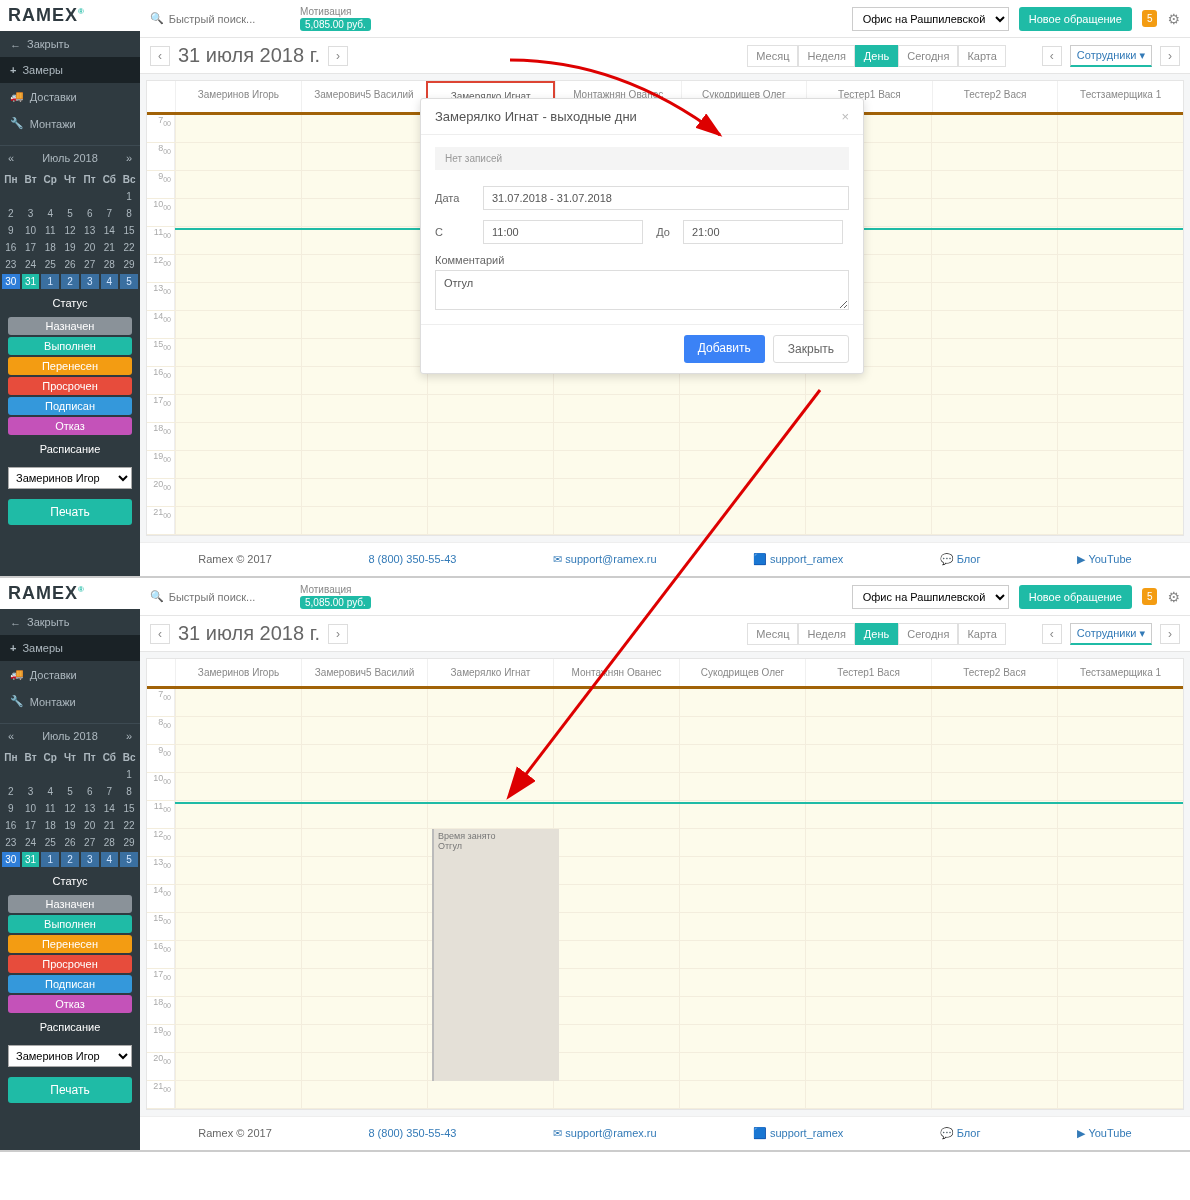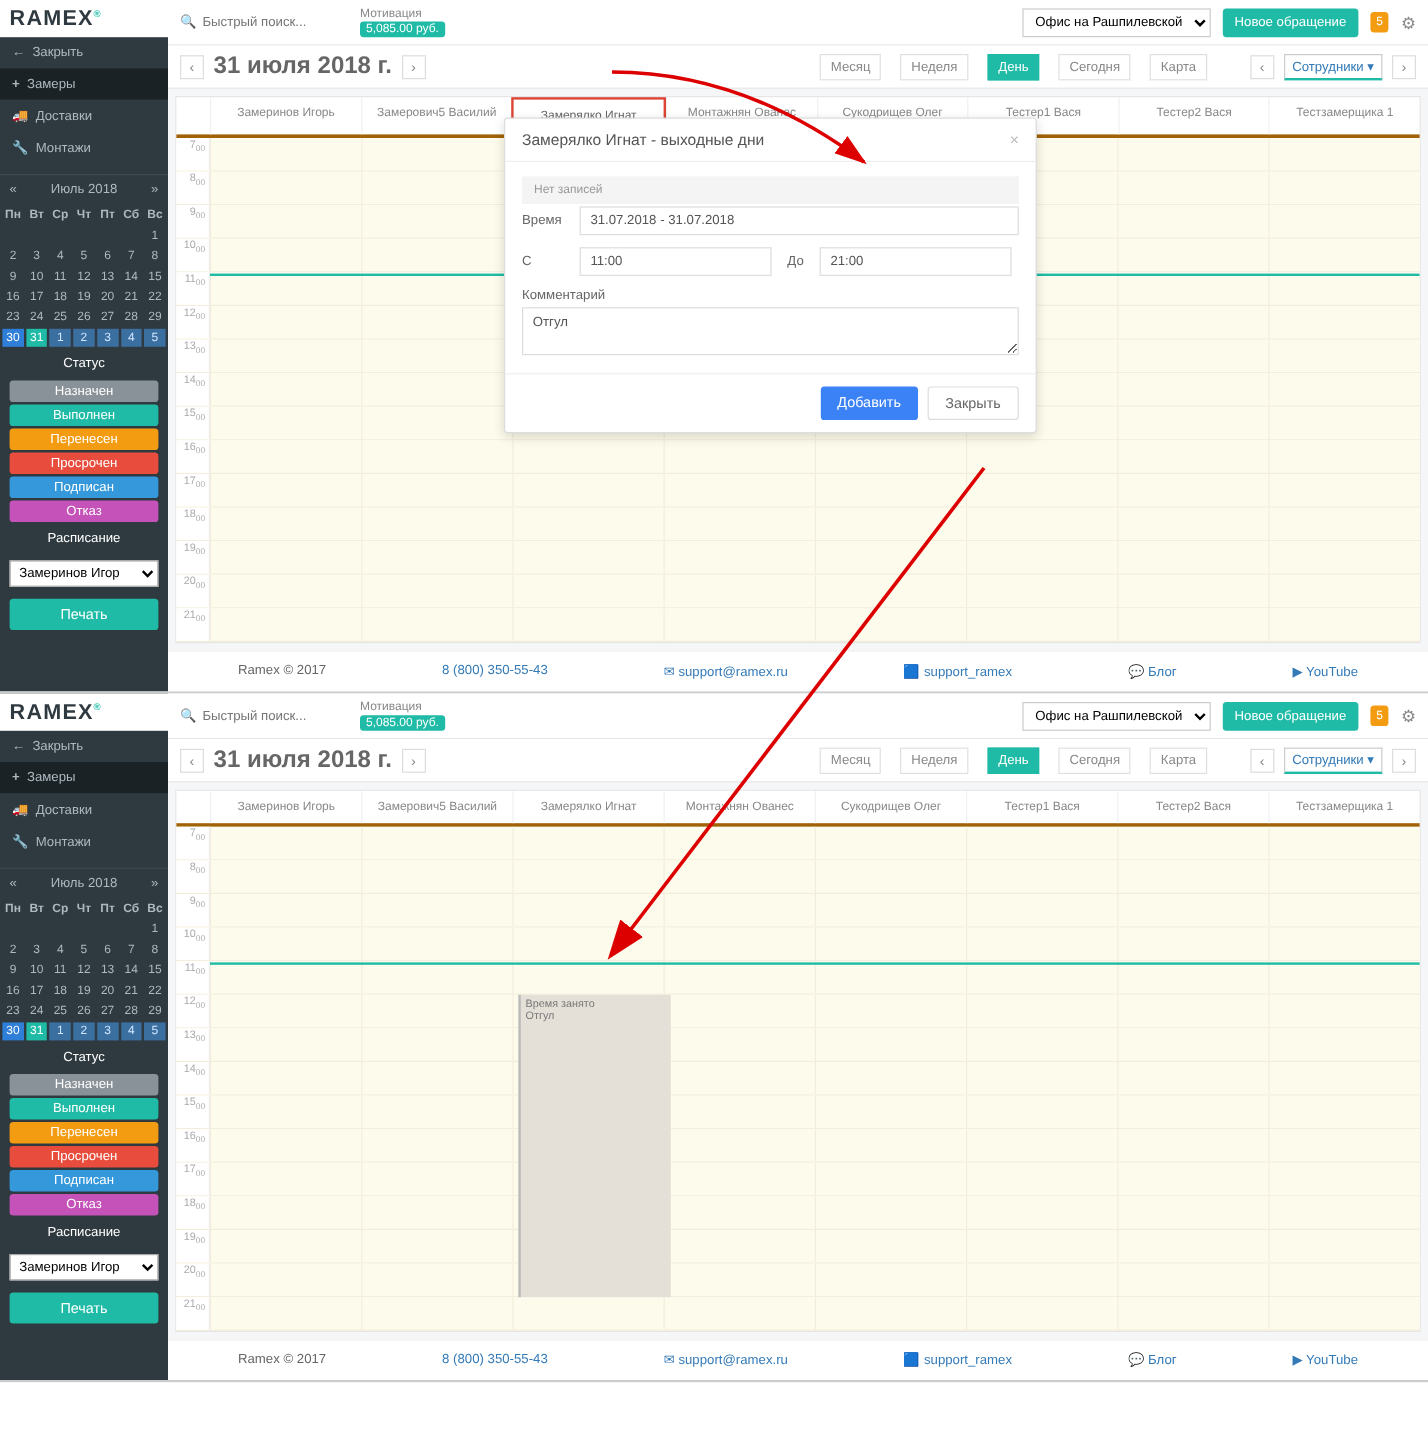--- a/index.html
+++ b/index.html
@@ -36,42 +36,42 @@
 .search-wrap input{border:none;outline:none;font-size:11px;width:110px}
 .motiv{font-size:10px;color:#888}
 .motiv .badge{background:#1fbba6;color:#fff;padding:1px 5px;border-radius:3px;font-size:10px;display:inline-block;margin-top:1px}
 .spacer{flex:1}
 .office-sel{border:1px solid #ccc;padding:4px 6px;font-size:11px;background:#fff}
 .new-btn{background:#1fbba6;color:#fff;padding:6px 10px;border-radius:3px;font-size:11px;cursor:pointer}
 .bell{background:#f39c12;color:#fff;padding:3px 5px;border-radius:3px;font-size:10px;position:relative}
 .gear{color:#888;font-size:14px;cursor:pointer}
 .datebar{background:#fff;padding:6px 10px;display:flex;align-items:center;gap:8px;border-bottom:1px solid #e5e5e5}
 .nav-sq{border:1px solid #ddd;padding:2px 7px;cursor:pointer;color:#888;font-size:12px}
-.date-title{font-size:20px;color:#666;font-weight:700}
-.view-pills{display:flex;gap:16px}
+.date-title{font-size:20px;color:#666;font-weight:400}
+.view-pills{display:flex;gap:0}
 .pill{padding:4px 8px;font-size:11px;color:#888;border:1px solid #e0e0e0;cursor:pointer;background:#fff}
 .pill.active{background:#1fbba6;color:#fff;border-color:#1fbba6}
 .emp-dd{border:1px solid #ccc;padding:3px 6px;font-size:11px;color:#337ab7;cursor:pointer;background:#fff;border-bottom:2px solid #1fbba6}
 .sched{background:#fff;margin:6px;border:1px solid #e5e5e5;position:relative}
 .sched-head{display:flex;border-bottom:3px solid #a16207}
 .time-col{width:28px;flex-shrink:0}
 .emp-col{flex:1;text-align:center;padding:8px 2px;font-size:10px;color:#888;border-left:1px solid #f0f0f0}
 .emp-col.boxed{border:2px solid #d43;color:#666}
 .sched-body{position:relative}
 .hour-row{display:flex;height:28px;border-bottom:1px solid #f3eddd;background:#fdfbeb}
 .hour-row .time-col{font-size:9px;color:#aaa;text-align:right;padding-right:3px;background:#fff;border-right:1px solid #eee}
 .hour-row .time-col sub{font-size:7px}
 .hour-row .cell{flex:1;border-left:1px solid #f3eddd}
 .green-line{position:absolute;left:28px;right:0;height:2px;background:#1fbba6;z-index:2}
 .block{position:absolute;background:#e4e0d7;color:#777;font-size:9px;padding:2px 4px;border-left:2px solid #bbb;overflow:hidden}
 .modal{position:absolute;background:#fff;border:1px solid #ddd;box-shadow:0 3px 10px rgba(0,0,0,.15);z-index:20;width:444px;border-radius:3px}
 .modal-hd{padding:10px 14px;border-bottom:1px solid #eee;display:flex;justify-content:space-between;font-size:13px;color:#555}
 .modal-close{color:#bbb;cursor:pointer}
 .modal-body{padding:12px 14px}
-.empty-note{background:#f4f4f4;padding:6px 10px;font-size:10px;color:#999;margin-bottom:2px}
+.empty-note{background:#f4f4f4;padding:6px 10px;font-size:10px;color:#999;margin-bottom:16px}
 .frow{display:flex;align-items:center;margin-bottom:10px;gap:8px}
 .flabel{width:40px;font-size:11px;color:#666}
 .finput{flex:1;border:1px solid #ddd;padding:5px 8px;font-size:11px;color:#555}
 .ftext{width:100%;border:1px solid #ddd;padding:6px 8px;font-size:11px;color:#555;min-height:40px;resize:vertical}
 .modal-ft{padding:10px 14px;border-top:1px solid #eee;display:flex;justify-content:flex-end;gap:8px}
 .btn-add{background:#3b82f6;color:#fff;padding:6px 14px;border-radius:3px;cursor:pointer;font-size:12px}
 .btn-close{background:#fff;border:1px solid #ddd;color:#666;padding:6px 14px;border-radius:3px;cursor:pointer;font-size:12px}
 .footer{background:#fff;padding:10px;display:flex;justify-content:space-around;font-size:11px;color:#666;border-top:1px solid #eee}
 .footer a{color:#337ab7;text-decoration:none}
 .arrow-svg{position:absolute;z-index:30;pointer-events:none}
@@ -403,21 +403,21 @@
     </div>
 
     <div class="modal" style="left:280px;top:98px">
       <div class="modal-hd">
         <span>Замерялко Игнат - выходные дни</span>
         <span class="modal-close">×</span>
       </div>
       <div class="modal-body">
         <div class="empty-note">Нет записей</div>
         <div class="frow">
-          <div class="flabel">Время</div>
+          <div class="flabel">Дата</div>
           <input class="finput" value="31.07.2018 - 31.07.2018" style="">
         </div>
         <div class="frow">
           <div class="flabel">С</div>
           <input class="finput" style="flex: 0 0 130px;" value="11:00">
           <div class="flabel" style="width:24px;text-align:center">До</div>
           <input class="finput" style="flex: 0 0 130px;" value="21:00">
         </div>
         <div class="flabel" style="width:auto;margin-bottom:4px">Комментарий</div>
         <textarea class="ftext" style="">Отгул</textarea>

